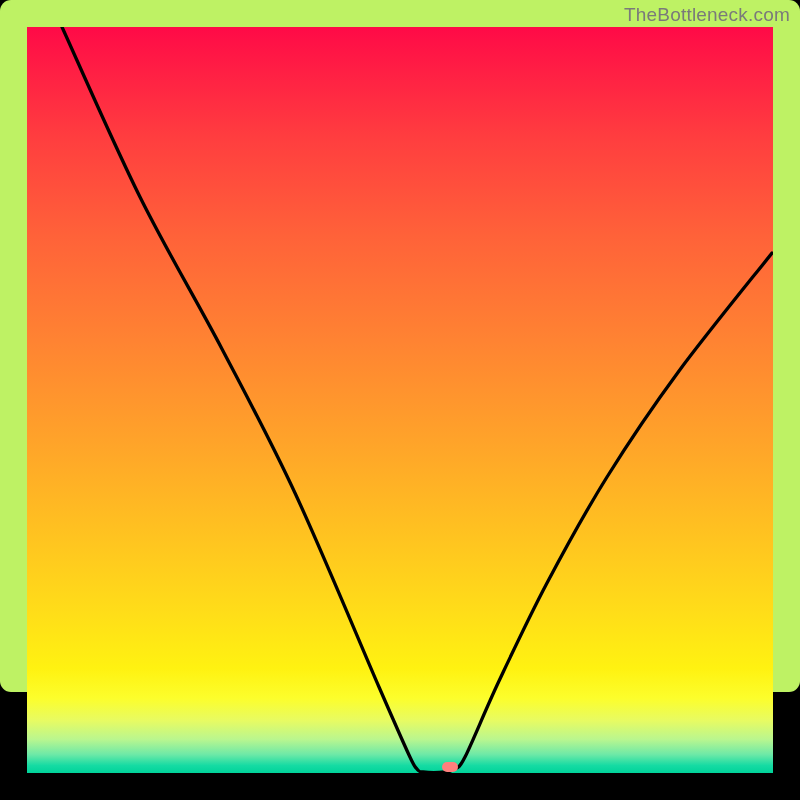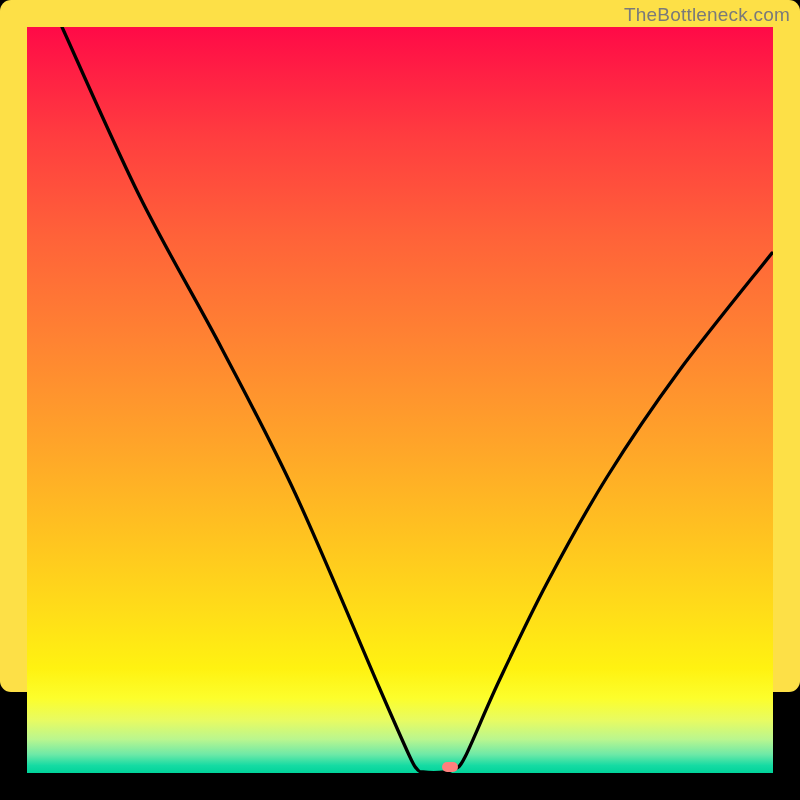--- a/index.html
+++ b/index.html
@@ -8,21 +8,21 @@
     width: 800px;
     height: 800px;
     background: #000;
     overflow: hidden;
     font-family: Arial, Helvetica, sans-serif;
   }
   .frame {
     position: relative;
     width: 800px;
     height: 692px;
-    background: #fde047;
+    background: #bef264;
     border-radius: 11px;
   }
   .watermark {
     position: absolute;
     top: 4px;
     right: 10px;
     color: #7a7a7a;
     font-size: 19px;
     font-weight: 400;
     letter-spacing: 0.2px;

